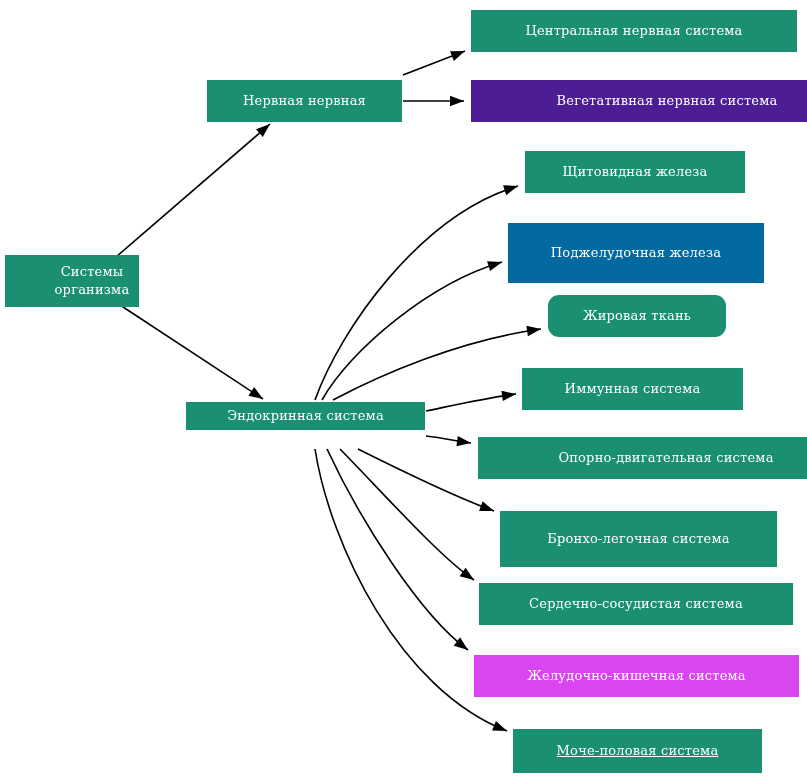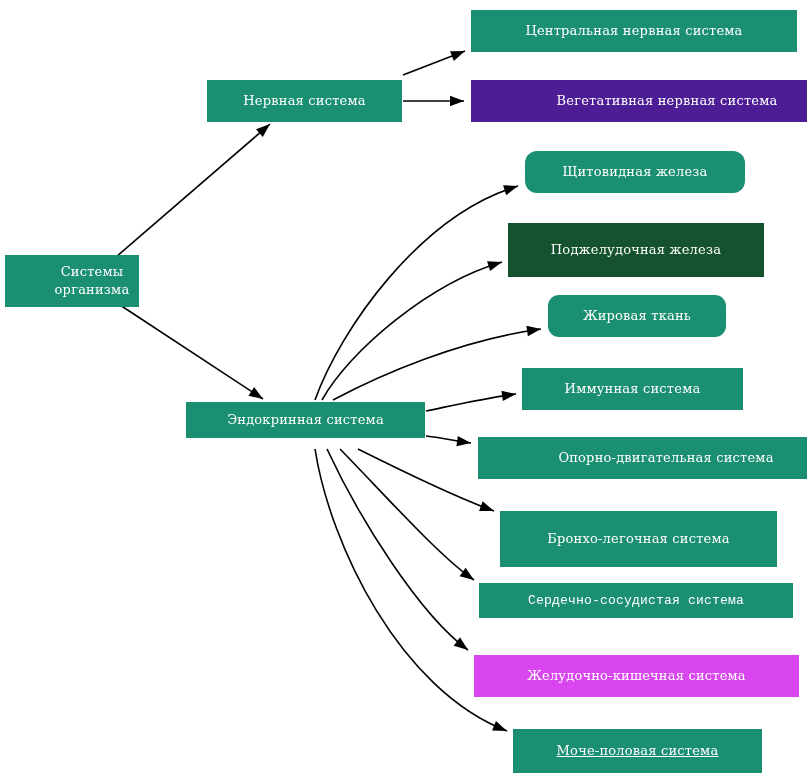--- a/index.html
+++ b/index.html
@@ -79,28 +79,28 @@
         <path class="edge-path" d="M 327,449 C 360,520 420,615 468,650" stroke="#000000"></path>
         <polygon class="edge-head" fill="#000000" points="468,650 453.7173909695734,645.635704033412 460.02946498813805,637.3702505319906"></polygon>
         <path class="edge-path" d="M 315,449 C 330,545 400,690 507,731" stroke="#000000"></path>
         <polygon class="edge-head" fill="#000000" points="507,731 492.0709086833691,730.5972190921914 495.95366585060515,720.9492039190961"></polygon>
       </g>
   </svg>
 
   <div id="nodes-layer">
       <div class="node-box" style="left: 5px; top: 255px; width: 134px; height: 52px; background: rgb(27, 143, 114); color: rgb(255, 255, 255); padding-left: 40px;">Системы
 организма</div>
-      <div class="node-box" style="left: 207px; top: 80px; width: 195px; height: 42px; background: rgb(27, 143, 114); color: rgb(255, 255, 255);">Нервная система</div>
+      <div class="node-box" style="left: 207px; top: 80px; width: 195px; height: 42px; background: rgb(27, 143, 114); color: rgb(255, 255, 255);">Нервная нервная</div>
       <div class="node-box" style="left: 471px; top: 10px; width: 326px; height: 42px; background: rgb(27, 143, 114); color: rgb(255, 255, 255);">Центральная нервная система</div>
       <div class="node-box" style="left: 471px; top: 80px; width: 392px; height: 42px; background: #4c1d95; color: rgb(255, 255, 255);">Вегетативная нервная система</div>
-      <div class="node-box" style="left: 186px; top: 402px; width: 239px; height: 36px; background: rgb(27, 143, 114); color: rgb(255, 255, 255);">Эндокринная система</div>
-      <div class="node-box" style="left: 525px; top: 151px; width: 220px; height: 42px; background: rgb(27, 143, 114); color: rgb(255, 255, 255); border-radius: 12px;">Щитовидная железа</div>
-      <div class="node-box" style="left: 508px; top: 223px; width: 256px; height: 54px; background: #14532d; color: rgb(255, 255, 255);">Поджелудочная железа</div>
+      <div class="node-box" style="left: 186px; top: 402px; width: 239px; height: 28px; background: rgb(27, 143, 114); color: rgb(255, 255, 255);">Эндокринная система</div>
+      <div class="node-box" style="left: 525px; top: 151px; width: 220px; height: 42px; background: rgb(27, 143, 114); color: rgb(255, 255, 255);">Щитовидная железа</div>
+      <div class="node-box" style="left: 508px; top: 223px; width: 256px; height: 60px; background: #0369a1; color: rgb(255, 255, 255);">Поджелудочная железа</div>
       <div class="node-box" style="left: 548px; top: 295px; width: 178px; height: 42px; background: rgb(27, 143, 114); color: rgb(255, 255, 255); border-radius: 11px;">Жировая ткань</div>
       <div class="node-box" style="left: 522px; top: 368px; width: 221px; height: 42px; background: rgb(27, 143, 114); color: rgb(255, 255, 255);">Иммунная система</div>
       <div class="node-box" style="left: 478px; top: 437px; width: 376px; height: 42px; background: rgb(27, 143, 114); color: rgb(255, 255, 255);">Опорно-двигательная система</div>
       <div class="node-box" style="left: 500px; top: 511px; width: 277px; height: 56px; background: rgb(27, 143, 114); color: rgb(255, 255, 255);">Бронхо-легочная система</div>
-      <div class="node-box" style="left: 479px; top: 583px; width: 314px; height: 35px; background: rgb(27, 143, 114); color: rgb(255, 255, 255); font-family: Liberation Mono, monospace;">Сердечно-сосудистая система</div>
+      <div class="node-box" style="left: 479px; top: 583px; width: 314px; height: 42px; background: rgb(27, 143, 114); color: rgb(255, 255, 255);">Сердечно-сосудистая система</div>
       <div class="node-box" style="left: 474px; top: 655px; width: 325px; height: 42px; background: #d946ef; color: rgb(255, 255, 255);">Желудочно-кишечная система</div>
       <div class="node-box" style="left: 513px; top: 729px; width: 249px; height: 44px; background: rgb(27, 143, 114); color: rgb(255, 255, 255); text-decoration: underline;">Моче-половая система</div>
     </div>
 
 </div>
 
 </body></html>

